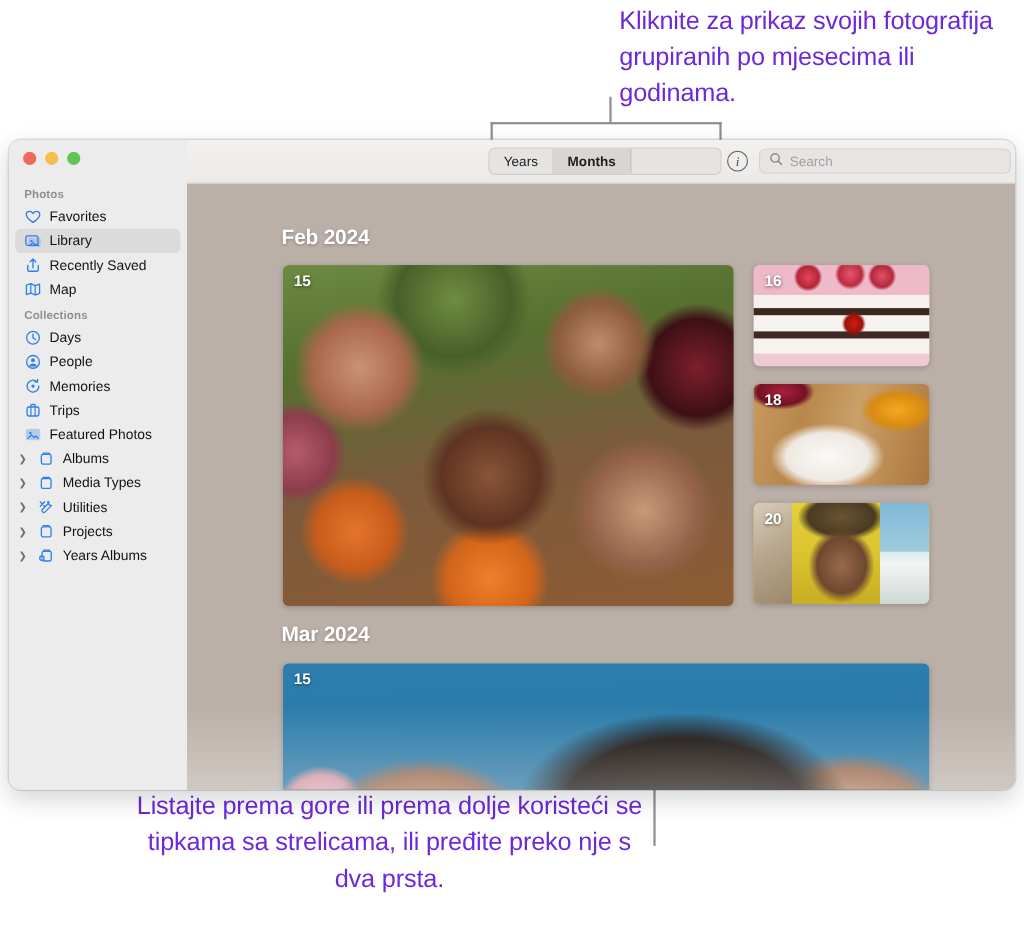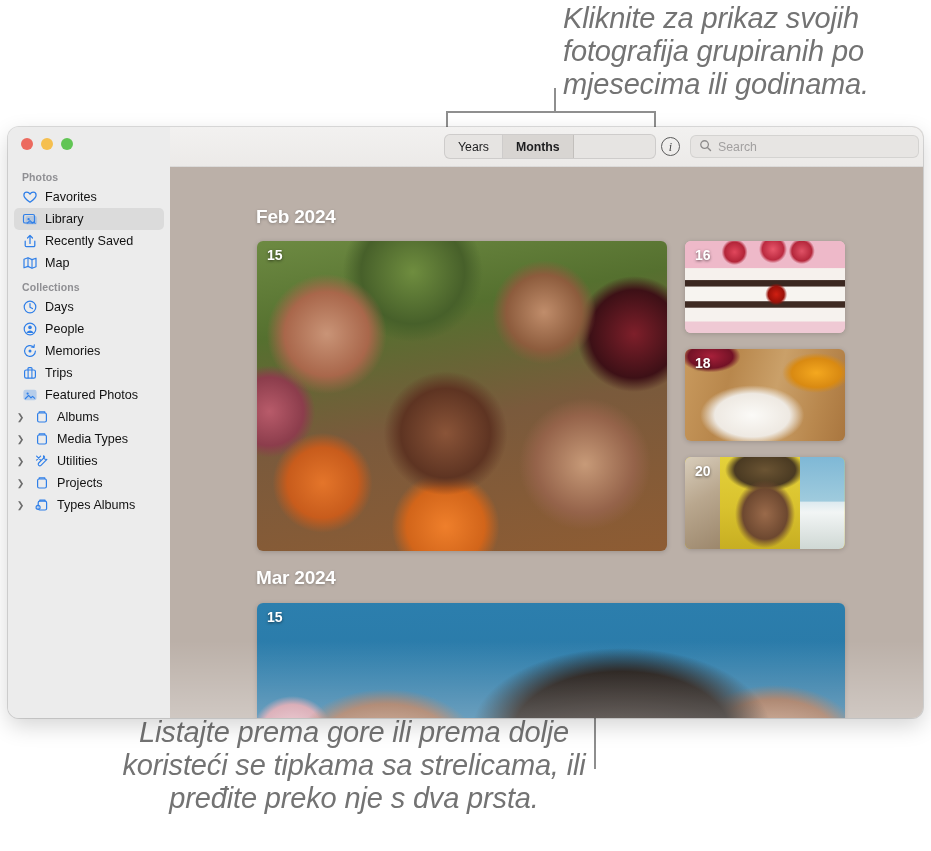--- a/index.html
+++ b/index.html
@@ -9,25 +9,24 @@
     height: 851px;
     background: #ffffff;
     font-family: "Liberation Sans", sans-serif;
     overflow: hidden;
     position: relative;
   }
 
   
   .callout-text {
     position: absolute;
-    color: #737373;
-    font-size: 29px;
+    color: #6d28d9;
+    font-size: 23px;
     line-height: 33px;
     letter-spacing: -0.15px;
-    font-style: italic;
   }
   #callout-top-text {
     left: 563px;
     top: 2px;
     width: 368px;
   }
   #callout-bottom-text {
     left: 118px;
     top: 716px;
     width: 472px;
@@ -473,21 +472,21 @@
       <span class="disclosure">❯</span>
       <span class="nav-icon">
         <svg width="16" height="16" viewBox="0 0 16 16">
           <rect x="4.2" y="4.2" width="8.4" height="8.8" rx="1.5" fill="none" stroke="#2f7fe8" stroke-width="1.2"></rect>
           <path d="M5.8 4.2 V3.1 H11 V4.2" fill="none" stroke="#2f7fe8" stroke-width="1.2" stroke-linejoin="round"></path>
           <circle cx="4.1" cy="10.4" r="2" fill="#ececec" stroke="#2f7fe8" stroke-width="1.15"></circle>
           <circle cx="4.1" cy="9.8" r="0.65" fill="#2f7fe8"></circle>
           <path d="M2.9 11.6 C3.2 10.9 3.6 10.7 4.1 10.7 C4.6 10.7 5 10.9 5.3 11.6" fill="#2f7fe8"></path>
         </svg>
       </span>
-      <span class="nav-label">Types Albums</span>
+      <span class="nav-label">Years Albums</span>
     </div>
   </div>
 
   <div id="content">
 
     <div id="toolbar">
 
       <div id="segmented">
         <div class="seg">Years</div>
         <div class="seg active">Months</div>

